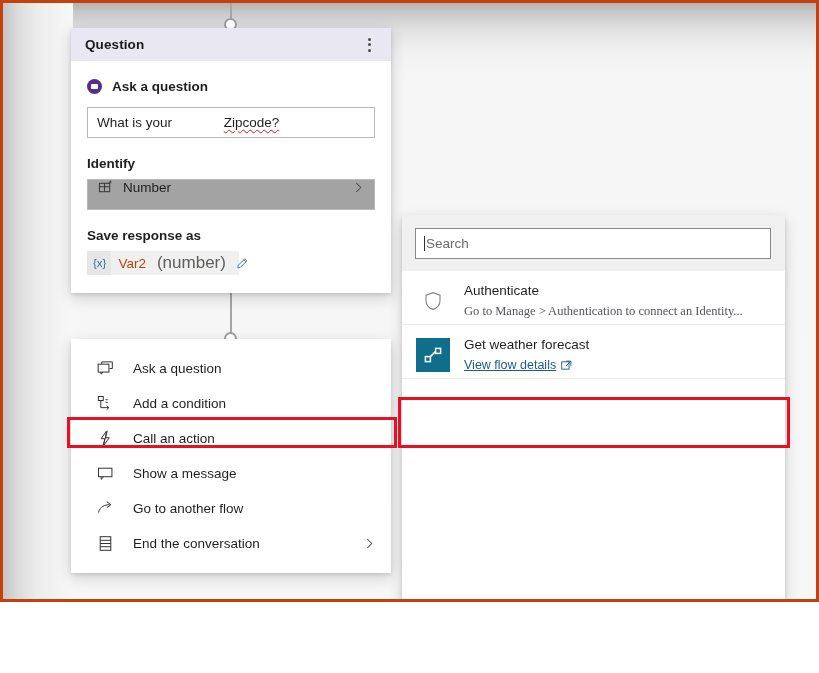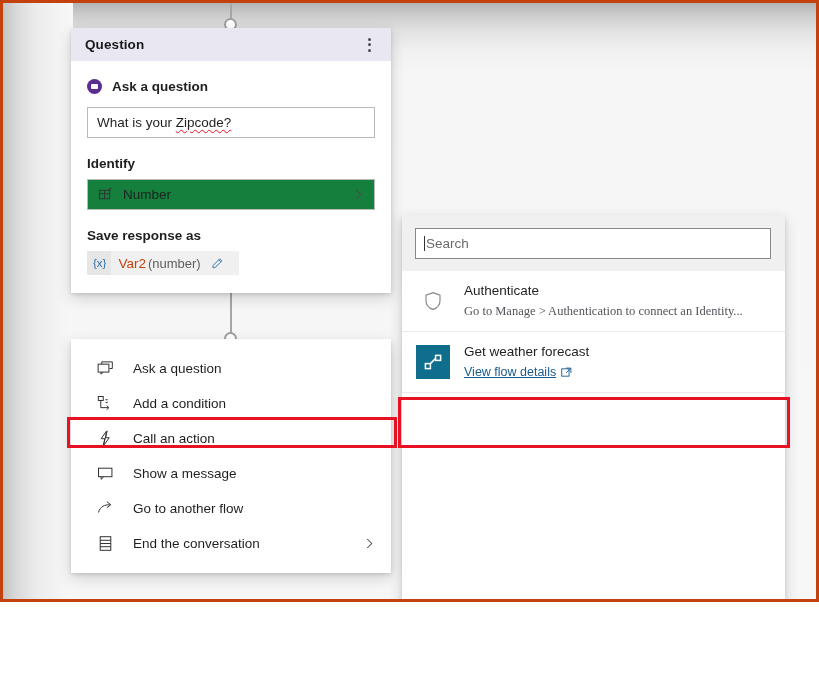--- a/index.html
+++ b/index.html
@@ -121,20 +121,21 @@
     box-sizing: border-box;
     width: 100%;
     height: 31px;
     border: 1px solid #b9b9b9;
     background: #ffffff;
     padding: 0 9px;
     font-size: 13.5px;
     color: #201f1e;
     display: flex;
     align-items: center;
+    gap: 48px;
   }
   .squiggle {
     text-decoration: underline;
     text-decoration-style: wavy;
     text-decoration-color: #e81123;
     text-decoration-thickness: 1px;
     text-underline-offset: 2px;
   }
 
   .section-label {
@@ -142,23 +143,22 @@
     font-weight: bold;
     color: #201f1e;
     margin: 18px 0 8px 0;
   }
 
   .dropdown {
     box-sizing: border-box;
     width: 100%;
     height: 31px;
     border: 1px solid #b9b9b9;
-    background: #15803d;
-    display: flex;
-    align-items: center;
+    background: #a3a3a3;
+    display: flex;
     padding: 0 8px 0 10px;
     cursor: pointer;
   }
   .dropdown-text {
     flex: 1;
     font-size: 13.5px;
     color: #201f1e;
     margin-left: 10px;
   }
 
@@ -180,23 +180,23 @@
     height: 24px;
     display: flex;
     align-items: center;
   }
   .var-name {
     font-size: 13.5px;
     color: #c2410c;
     margin-left: 7px;
   }
   .var-type {
-    font-size: 13px;
+    font-size: 17px;
     color: #605e5c;
-    margin-left: 2px;
+    margin-left: 11px;
   }
   .var-edit {
     margin-left: 9px;
     display: flex; align-items: center;
     cursor: pointer;
   }
 
   
   #menu-panel {
     position: absolute;
@@ -256,21 +256,21 @@
     margin-right: 1px;
   }
   #search-placeholder {
     font-size: 13.5px;
     color: #6b6b6b;
   }
 
   .action-row {
     display: flex;
     align-items: center;
-    padding: 11px 12px 11px 14px;
+    padding: 11px 12px 4px 14px;
     border-bottom: 1px solid #ebebeb;
     cursor: pointer;
     box-sizing: border-box;
   }
   .action-icon-wrap {
     width: 34px; height: 34px;
     flex: none;
     display: flex; align-items: center; justify-content: center;
   }
   .flow-tile {

